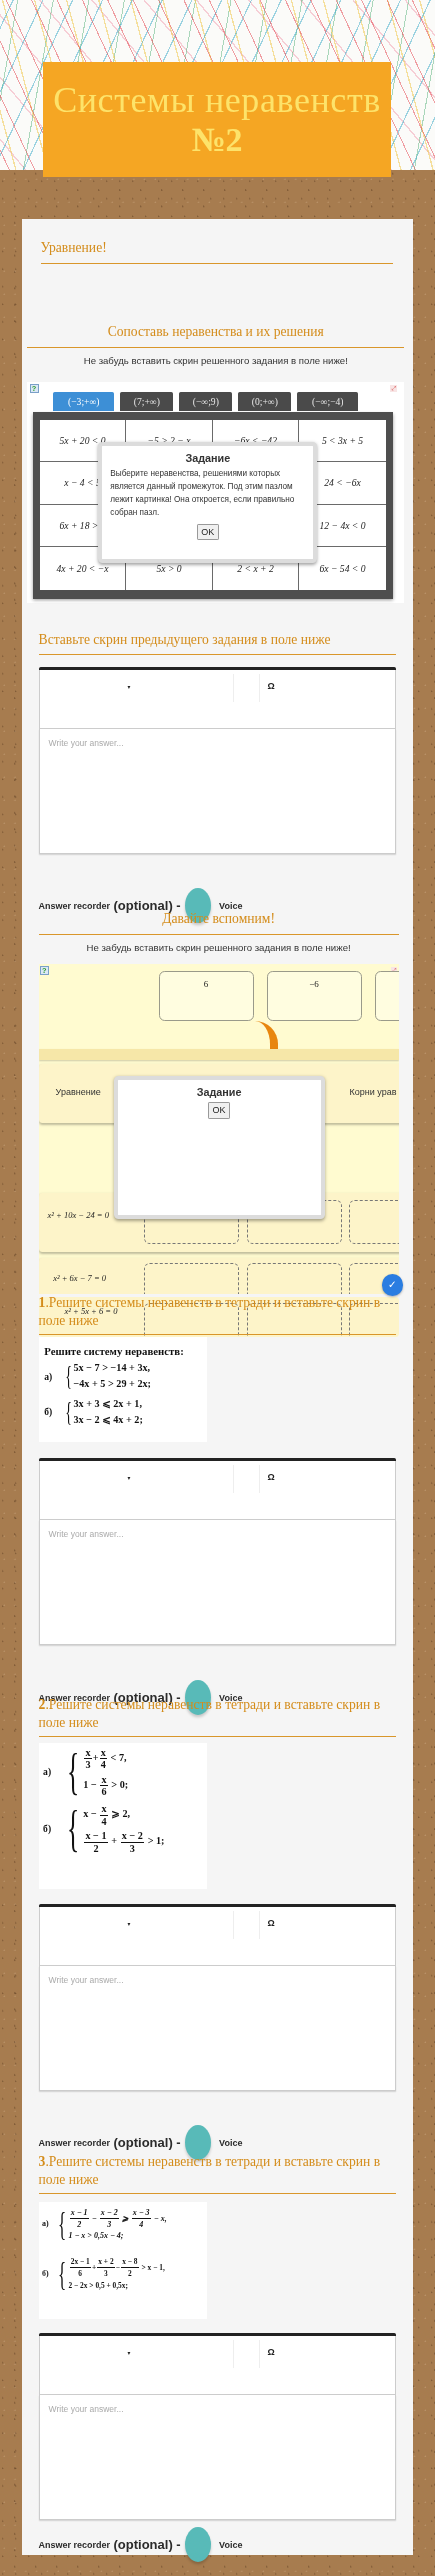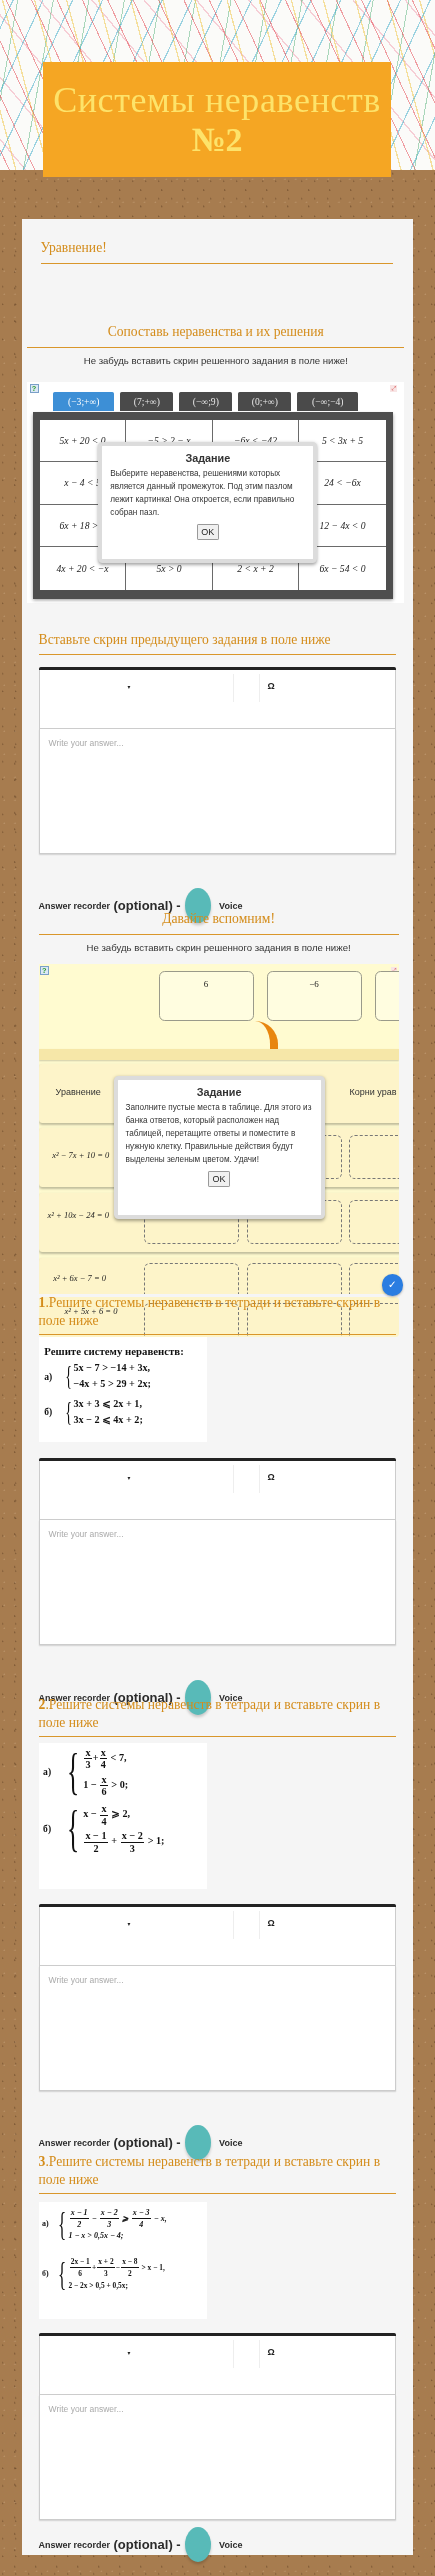--- a/index.html
+++ b/index.html
@@ -244,44 +244,37 @@
 
       <div style="position:absolute; left:216px; top:57px; width:23px; height:34px; border-right:8px solid #e8860e; border-radius:0 34px 0 0;"></div>
 
       <div style="position:absolute; left:0; top:85px; width:360px; height:11.3px; background:#f6e7a8; box-shadow:0 1.1px 1.7px rgba(0,0,0,0.2);"></div>
 
       <div class="q-row" style="top:100px; height:59px;">
         <span style="position:absolute; left:17px; top:23px; font-size:9px; color:#333;">Уравнение</span>
         <span style="position:absolute; left:311px; top:23px; font-size:9px; color:#333;">Корни урав</span>
       </div>
 
-      <div class="q-row" style="top:164px; height:59px;">
-        <span class="q-eq" style="left:13.6px; top:21.6px;">x² − 7x + 10 = 0</span>
-        <span class="q-slot" style="left:105px; top:6.8px;"></span>
-        <span class="q-slot" style="left:208px; top:6.8px;"></span>
-        <span class="q-slot" style="left:310px; top:6.8px;"></span>
-      </div>
 
       <div class="q-row" style="top:229px; height:59px;">
         <span class="q-eq" style="left:9px; top:17px;">x² + 10x − 24 = 0</span>
         <span class="q-slot" style="left:105px; top:6.8px;"></span>
         <span class="q-slot" style="left:208px; top:6.8px;"></span>
         <span class="q-slot" style="left:310px; top:6.8px;"></span>
       </div>
 
       <div class="q-row" style="top:294px; height:59px;">
         <span class="q-eq" style="left:14.7px; top:14.7px;">x² + 6x − 7 = 0</span>
         <span class="q-slot" style="left:105px; top:4.5px;"></span>
         <span class="q-slot" style="left:208px; top:4.5px;"></span>
         <span class="q-slot" style="left:310px; top:4.5px;"></span>
       </div>
 
       <div class="modal" style="left:75px; top:112px; width:211px; height:143px;">
         <div class="m-title">Задание</div>
-        <div class="m-text">Заполните пустые места в таблице. Для этого из банка ответов, который расположен над таблицей, перетащите ответы и поместите в нужную клетку. Правильные действия будут выделены зеленым цветом. Удачи!</div>
         <button class="m-ok">OK</button>
       </div>
     </div>
 
     <div class="q-row" style="top:387px; height:40px; width:360px; box-shadow:none; overflow:hidden;">
       <span class="q-eq" style="left:26px; top:9px;">x² + 5x + 6 = 0</span>
       <span class="q-slot" style="left:105px; top:5.7px;"></span>
       <span class="q-slot" style="left:208px; top:5.7px;"></span>
       <span class="q-slot" style="left:310px; top:5.7px;"></span>
     </div>

